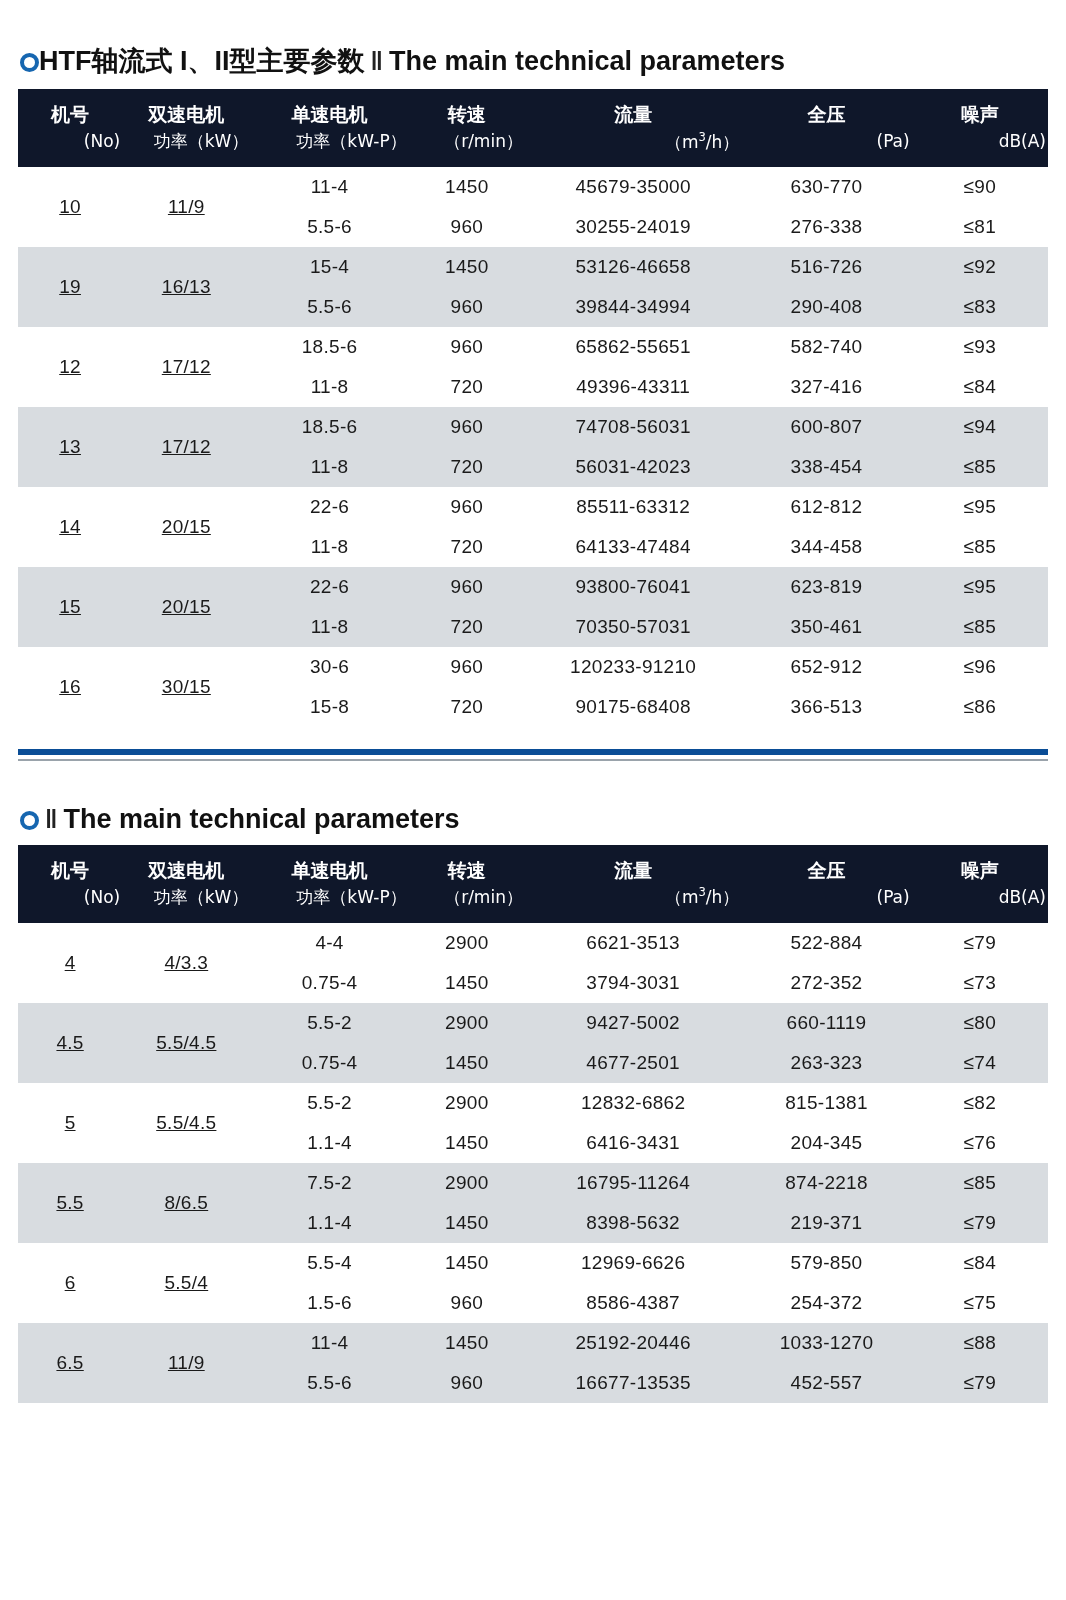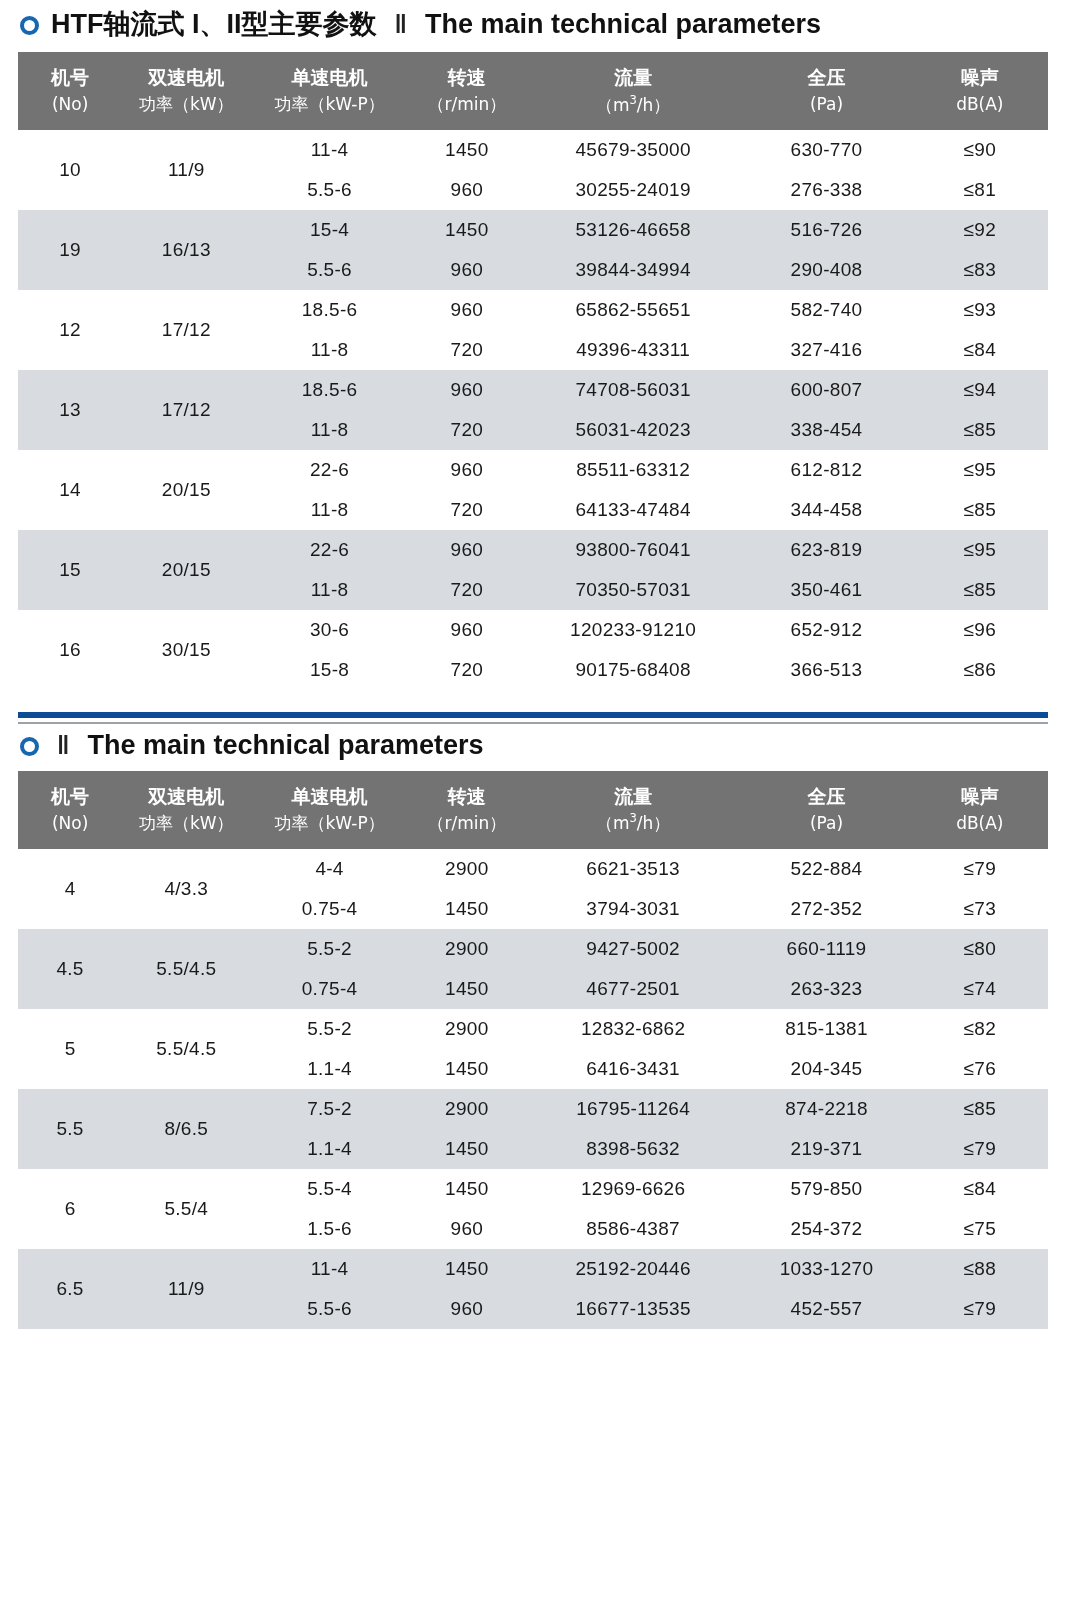--- a/index.html
+++ b/index.html
@@ -14,22 +14,22 @@
     color: #1a1a1a;
   }
   .page {
     width: 1066px;
     padding: 0 18px;
   }
   
   .section-head {
     display: flex;
     align-items: center;
-    gap: 12px;
-    padding: 6px 2px 10px 2px;
+    padding: 14px 2px 10px 2px;
+    margin-top: 29px;
   }
   .bullet-ring {
     width: 19px; height: 19px;
     border-radius: 50%;
     border: 4px solid #1666b0;
     background: #ffffff;
     flex: 0 0 auto;
     margin-top: 2px;
   }
   .head-text {
@@ -45,44 +45,45 @@
     padding: 0 6px;
     color: #222;
   }
   
   table {
     border-collapse: collapse;
     width: 1030px;
     table-layout: fixed;
   }
   thead th {
-    background: #737373;
+    background: #0f172a;
     color: #ffffff;
     font-size: 19px;
     font-weight: normal;
     padding: 12px 2px 13px 2px;
     line-height: 1.45;
     text-align: center;
     font-family: "DejaVu Sans", sans-serif;
   }
   thead th .l1 { display: block; font-weight: bold; }
-  thead th .l2 { display: block; font-size: 17px; }
+  thead th .l2 { display: block; font-size: 17px; text-align: right; }
   tbody td {
     font-size: 19px;
     text-align: center;
     padding: 9px 2px;
     border: none;
     font-family: "Liberation Sans", sans-serif;
     color: #1a1a1a;
     letter-spacing: 0.3px;
   }
   tbody tr.band-a td { background: #ffffff; }
   tbody tr.band-b td { background: #d8dce0; }
   td.no-cell, td.dual-cell {
     font-size: 19px;
+    text-decoration: underline;
   }
   .sep-bar {
     height: 6px;
     background: #0a4d96;
     width: 1030px;
     margin: 22px 0 0 0;
   }
   .sep-thin {
     height: 2px;
     background: #9aa3ab;

